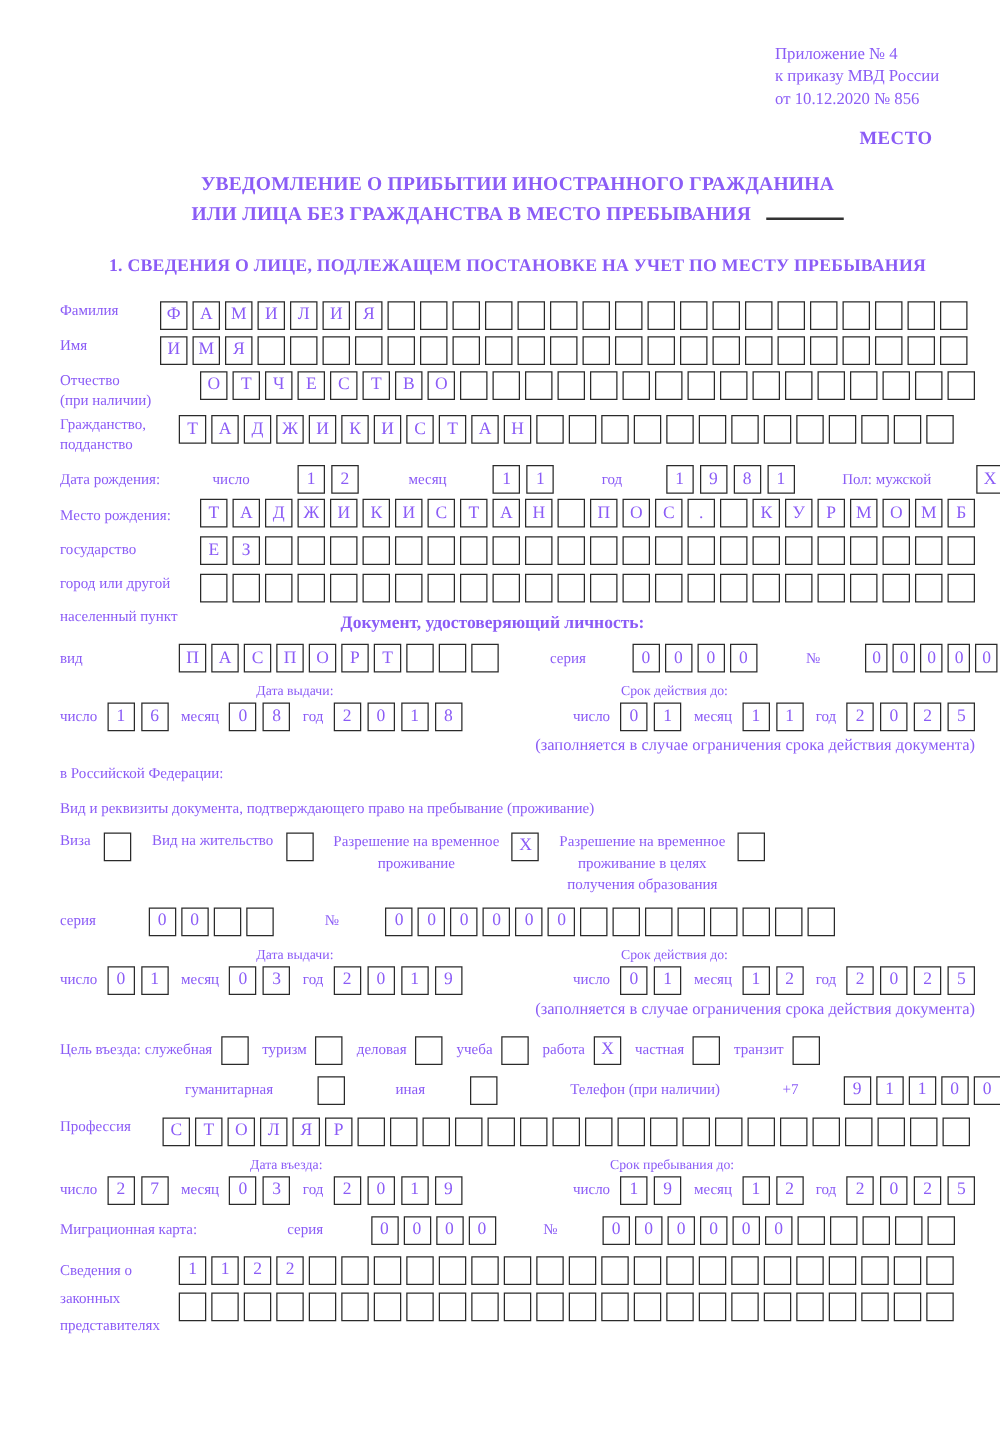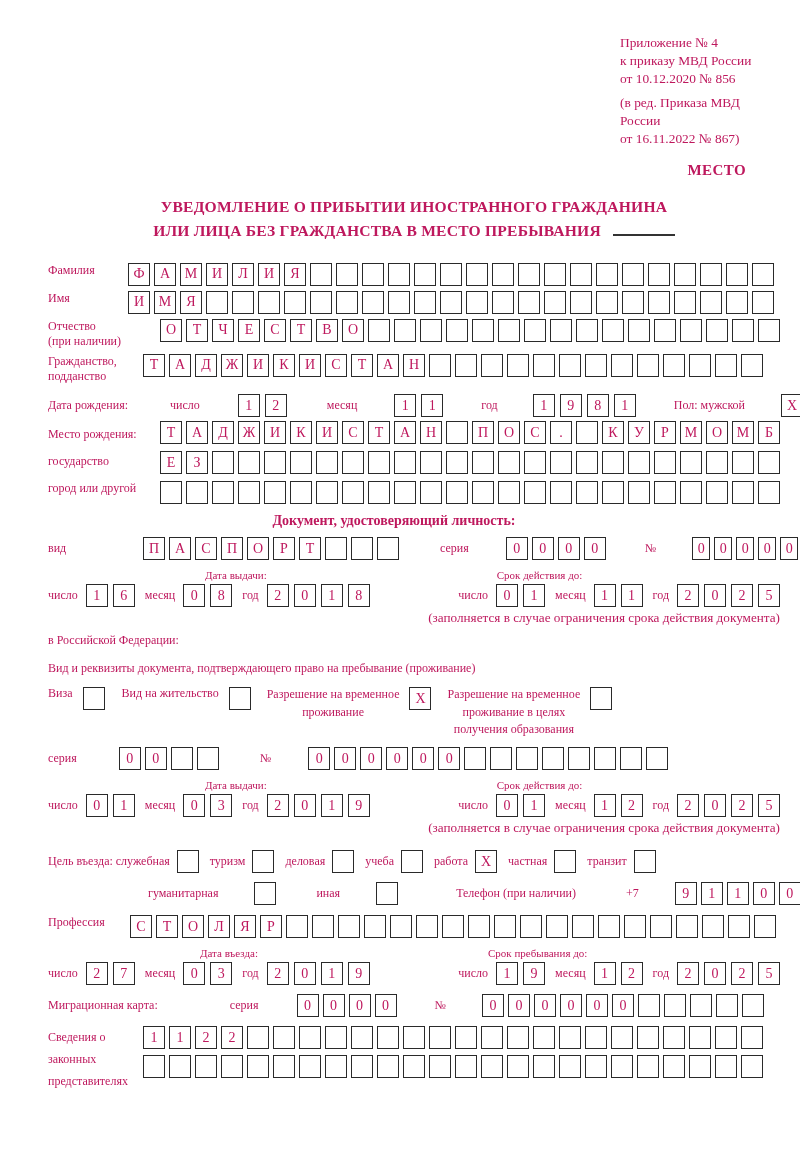--- a/index.html
+++ b/index.html
@@ -1,19 +1,19 @@
 <!DOCTYPE html>
 <html><head>
 <meta charset="utf-8">
 <style>
   * { margin:0; padding:0; box-sizing:border-box; }
   html,body { background:#ffffff; }
   .page {
     position:relative; width:800px; height:1163px; margin:0 auto;
-    background:#ffffff; color:#be185d;
+    background:#ffffff; color:#8b5cf6;
     font-family:"Liberation Serif","DejaVu Serif",serif;
     font-size:14.5px; padding:34px 20px 0 48px; overflow:hidden;
   }
   .annex { margin-left:572px; font-size:13.4px; line-height:1.36; }
   .annex .amend { margin-top:5px; }
   .forma { margin-top:14px; padding-right:34px; text-align:right; font-weight:bold; font-size:15px; letter-spacing:.4px; }
   .title { margin-top:16px; text-align:center; font-weight:bold; font-size:15.6px; line-height:1.55; letter-spacing:.2px; }
   .uline { display:inline-block; width:62px; border-bottom:2.2px solid #333; margin-left:12px; height:14px; }
   .sec1 { margin-top:21px; text-align:center; font-weight:bold; font-size:14.2px; letter-spacing:.2px; }
 
@@ -64,35 +64,32 @@
 </style>
 </head>
 <body>
 
 <div class="page">
 
   <div class="annex">
     <div>Приложение № 4</div>
     <div>к приказу МВД России</div>
     <div>от 10.12.2020 № 856</div>
-    <div class="amend">
-      <div>(в ред. Приказа МВД России</div>
-      <div>от 16.11.2022 № 867)</div>
-    </div>
   </div>
 
   <div class="forma">МЕСТО</div>
 
   <div class="title">
     <div>УВЕДОМЛЕНИЕ О ПРИБЫТИИ ИНОСТРАННОГО ГРАЖДАНИНА</div>
     <div>
       <span>ИЛИ ЛИЦА БЕЗ ГРАЖДАНСТВА В МЕСТО ПРЕБЫВАНИЯ</span><span class="uline"></span>
     </div>
   </div>
 
+  <div class="sec1">1. СВЕДЕНИЯ О ЛИЦЕ, ПОДЛЕЖАЩЕМ ПОСТАНОВКЕ НА УЧЕТ ПО МЕСТУ ПРЕБЫВАНИЯ</div>
 
   <div class="row mt20">
     <div class="lbl w80">Фамилия</div>
     <div class="cells">
         <span class="cell">Ф</span>
         <span class="cell">А</span>
         <span class="cell">М</span>
         <span class="cell">И</span>
         <span class="cell">Л</span>
         <span class="cell">И</span>
@@ -242,20 +239,21 @@
     <div class="cells">
         <span class="cell"></span>
       </div>
   </div>
 
   <div class="place-block">
     <div class="place-lbl lbl">
       <div>Место рождения:</div>
       <div>государство</div>
       <div>город или другой</div>
+      <div>населенный пункт</div>
     </div>
     <div class="place-rows">
       <div class="cells">
           <span class="cell">Т</span>
           <span class="cell">А</span>
           <span class="cell">Д</span>
           <span class="cell">Ж</span>
           <span class="cell">И</span>
           <span class="cell">К</span>
           <span class="cell">И</span>

